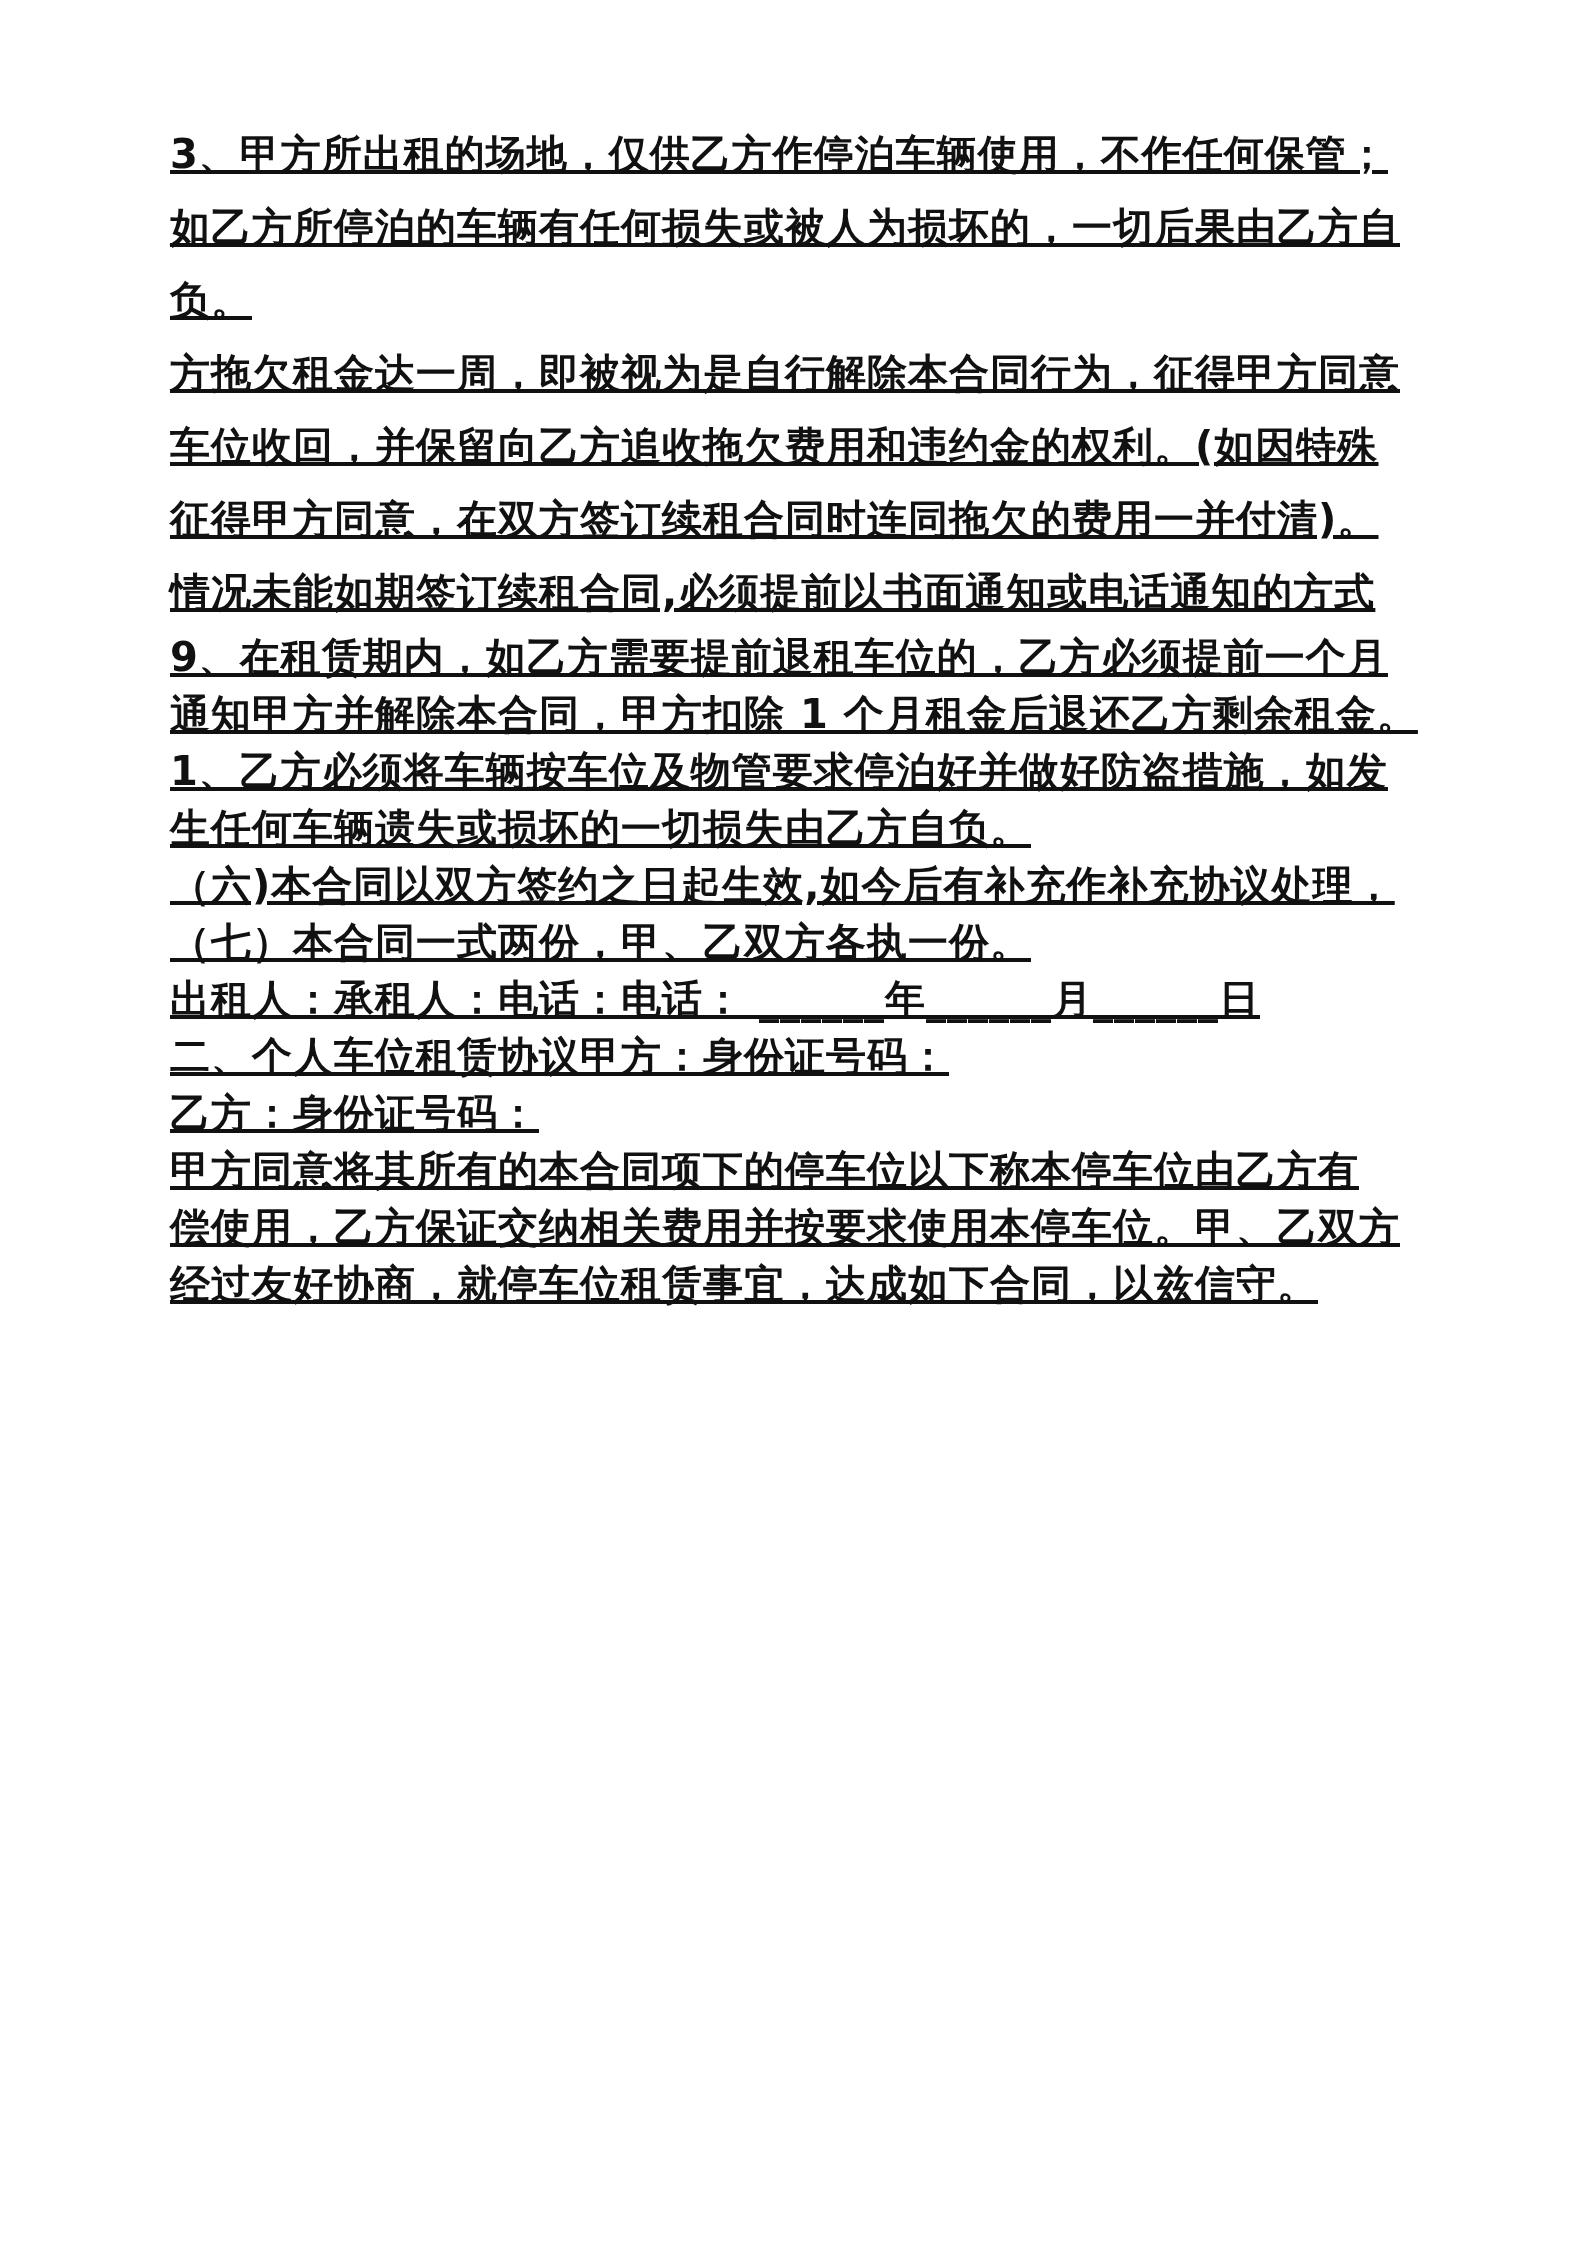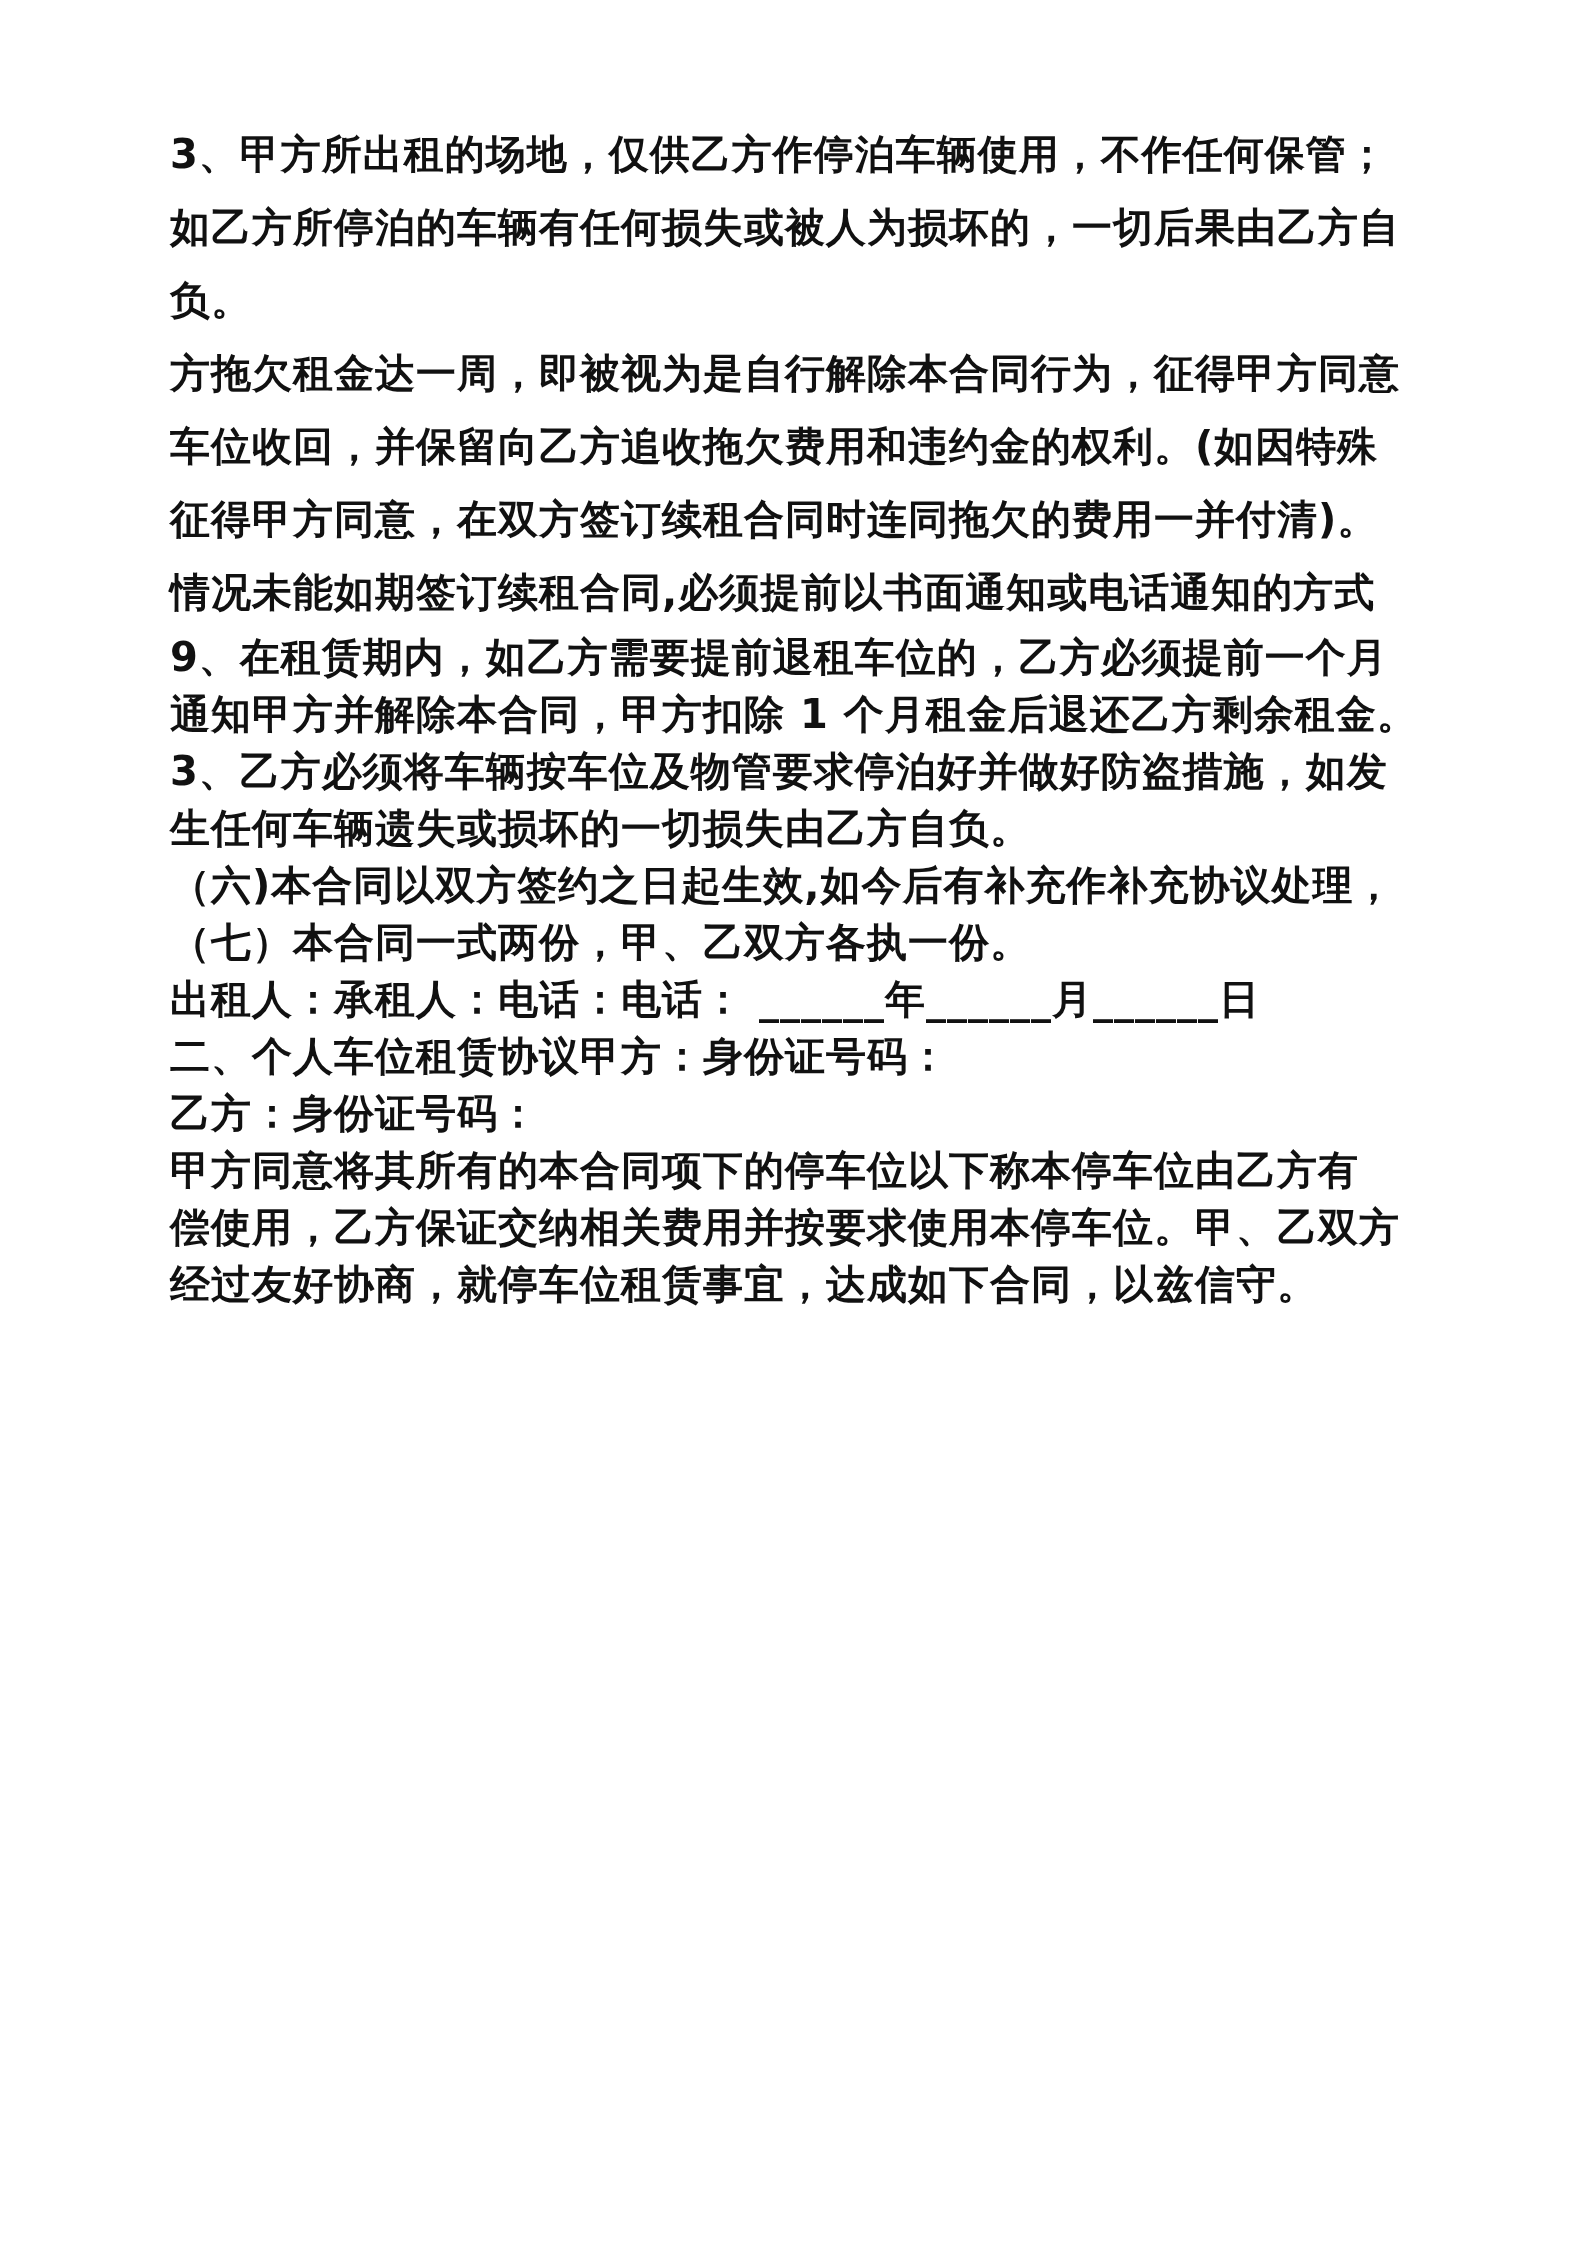--- a/index.html
+++ b/index.html
@@ -1,15 +1,15 @@
 <!DOCTYPE html>
 <html><head>
 <meta charset="utf-8">
 <style>
-  * { margin: 0; padding: 0; box-sizing: border-box; }
+  * { margin: 0; padding: 0; box-sizing: border-box; text-decoration: underline; }
   html, body { background: #ffffff; }
   .page {
     position: relative;
     width: 1586px;
     height: 2244px;
     background: #ffffff;
     overflow: hidden;
     font-family: "DejaVu Sans", "Liberation Sans", sans-serif;
   }
   .text-block {
@@ -36,21 +36,21 @@
   <div class="text-block">
     <div class="ln lh-wide">3、甲方所出租的场地，仅供乙方作停泊车辆使用，不作任何保管；</div>
     <div class="ln lh-wide">如乙方所停泊的车辆有任何损失或被人为损坏的，一切后果由乙方自</div>
     <div class="ln lh-wide">负。</div>
     <div class="ln lh-wide">方拖欠租金达一周，即被视为是自行解除本合同行为，征得甲方同意</div>
     <div class="ln lh-wide">车位收回，并保留向乙方追收拖欠费用和违约金的权利。(如因特殊</div>
     <div class="ln lh-wide">征得甲方同意，在双方签订续租合同时连同拖欠的费用一并付清)。</div>
     <div class="ln lh-wide">情况未能如期签订续租合同,必须提前以书面通知或电话通知的方式</div>
     <div class="ln lh-tight">9、在租赁期内，如乙方需要提前退租车位的，乙方必须提前一个月</div>
     <div class="ln lh-tight">通知甲方并解除本合同，甲方扣除 1 个月租金后退还乙方剩余租金。</div>
-    <div class="ln lh-tight">3、乙方必须将车辆按车位及物管要求停泊好并做好防盗措施，如发</div>
+    <div class="ln lh-tight">1、乙方必须将车辆按车位及物管要求停泊好并做好防盗措施，如发</div>
     <div class="ln lh-tight">生任何车辆遗失或损坏的一切损失由乙方自负。</div>
     <div class="ln lh-tight">（六)本合同以双方签约之日起生效,如今后有补充作补充协议处理，</div>
     <div class="ln lh-tight">（七）本合同一式两份，甲、乙双方各执一份。</div>
     <div class="ln lh-tight">出租人：承租人：电话：电话： ______年______月______日</div>
     <div class="ln lh-tight">二、个人车位租赁协议甲方：身份证号码：</div>
     <div class="ln lh-tight">乙方：身份证号码：</div>
     <div class="ln lh-tight">甲方同意将其所有的本合同项下的停车位以下称本停车位由乙方有</div>
     <div class="ln lh-tight">偿使用，乙方保证交纳相关费用并按要求使用本停车位。甲、乙双方</div>
     <div class="ln lh-tight">经过友好协商，就停车位租赁事宜，达成如下合同，以兹信守。</div>
   </div>

